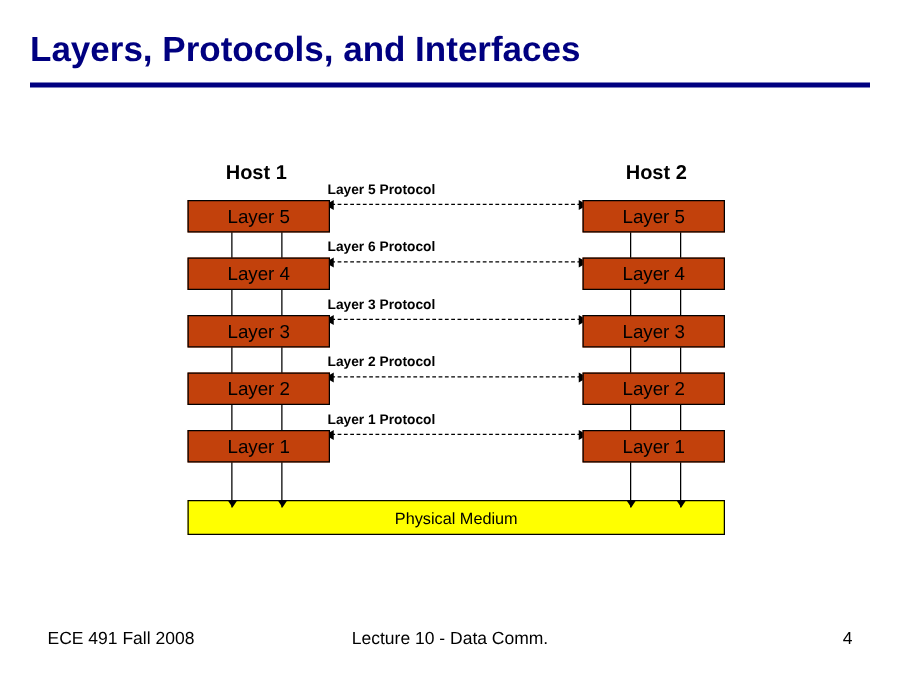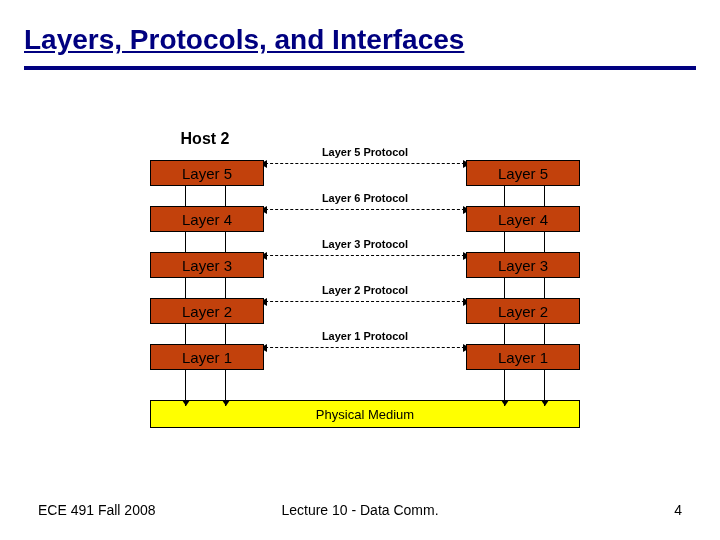--- a/index.html
+++ b/index.html
@@ -9,21 +9,20 @@
     background: #fff;
     font-family: Arial, Helvetica, sans-serif;
     position: relative;
     overflow: hidden;
   }
   .title {
     color: #000080;
     font-size: 28px;
     font-weight: bold;
     padding: 24px 0 10px 24px;
-    text-decoration: underline;
   }
   .rule {
     border-top: 4px solid #000080;
     margin: 0 24px 0 24px;
   }
   .diagram {
     position: absolute;
     left: 150px;
     top: 130px;
     width: 430px;
@@ -59,21 +58,21 @@
     z-index: 2;
   }
   .proto {
     position: absolute;
     left: 110px;
     right: 110px;
     top: 3px;
     height: 20px;
     display: flex;
     flex-direction: column;
-    align-items: center;
+    align-items: flex-start;
     justify-content: flex-start;
   }
   .proto-label {
     font-size: 11px;
     font-weight: bold;
     background: #fff;
     padding: 0 2px;
     position: relative;
     top: -7px;
     z-index: 3;
@@ -151,20 +150,21 @@
   }
 </style>
 </head>
 <body>
 
 <div class="title">Layers, Protocols, and Interfaces</div>
 <div class="rule"></div>
 
 <div class="diagram">
   <div class="hosts">
+    <div class="host-label">Host 1</div>
     <div class="host-label">Host 2</div>
   </div>
 
   <div class="row">
     <div class="layer-box">Layer 5</div>
     <div class="proto">
       <div class="proto-line"></div>
       <div class="proto-label">Layer 5 Protocol</div>
     </div>
     <div class="layer-box">Layer 5</div>

